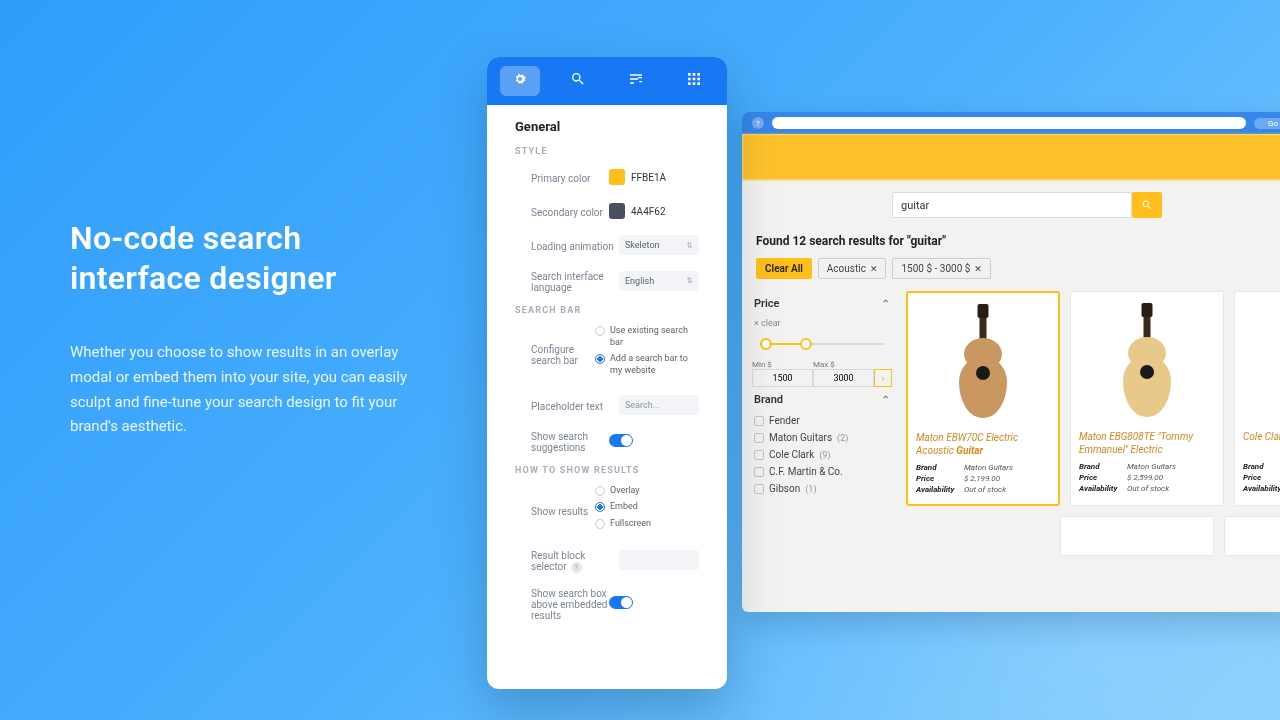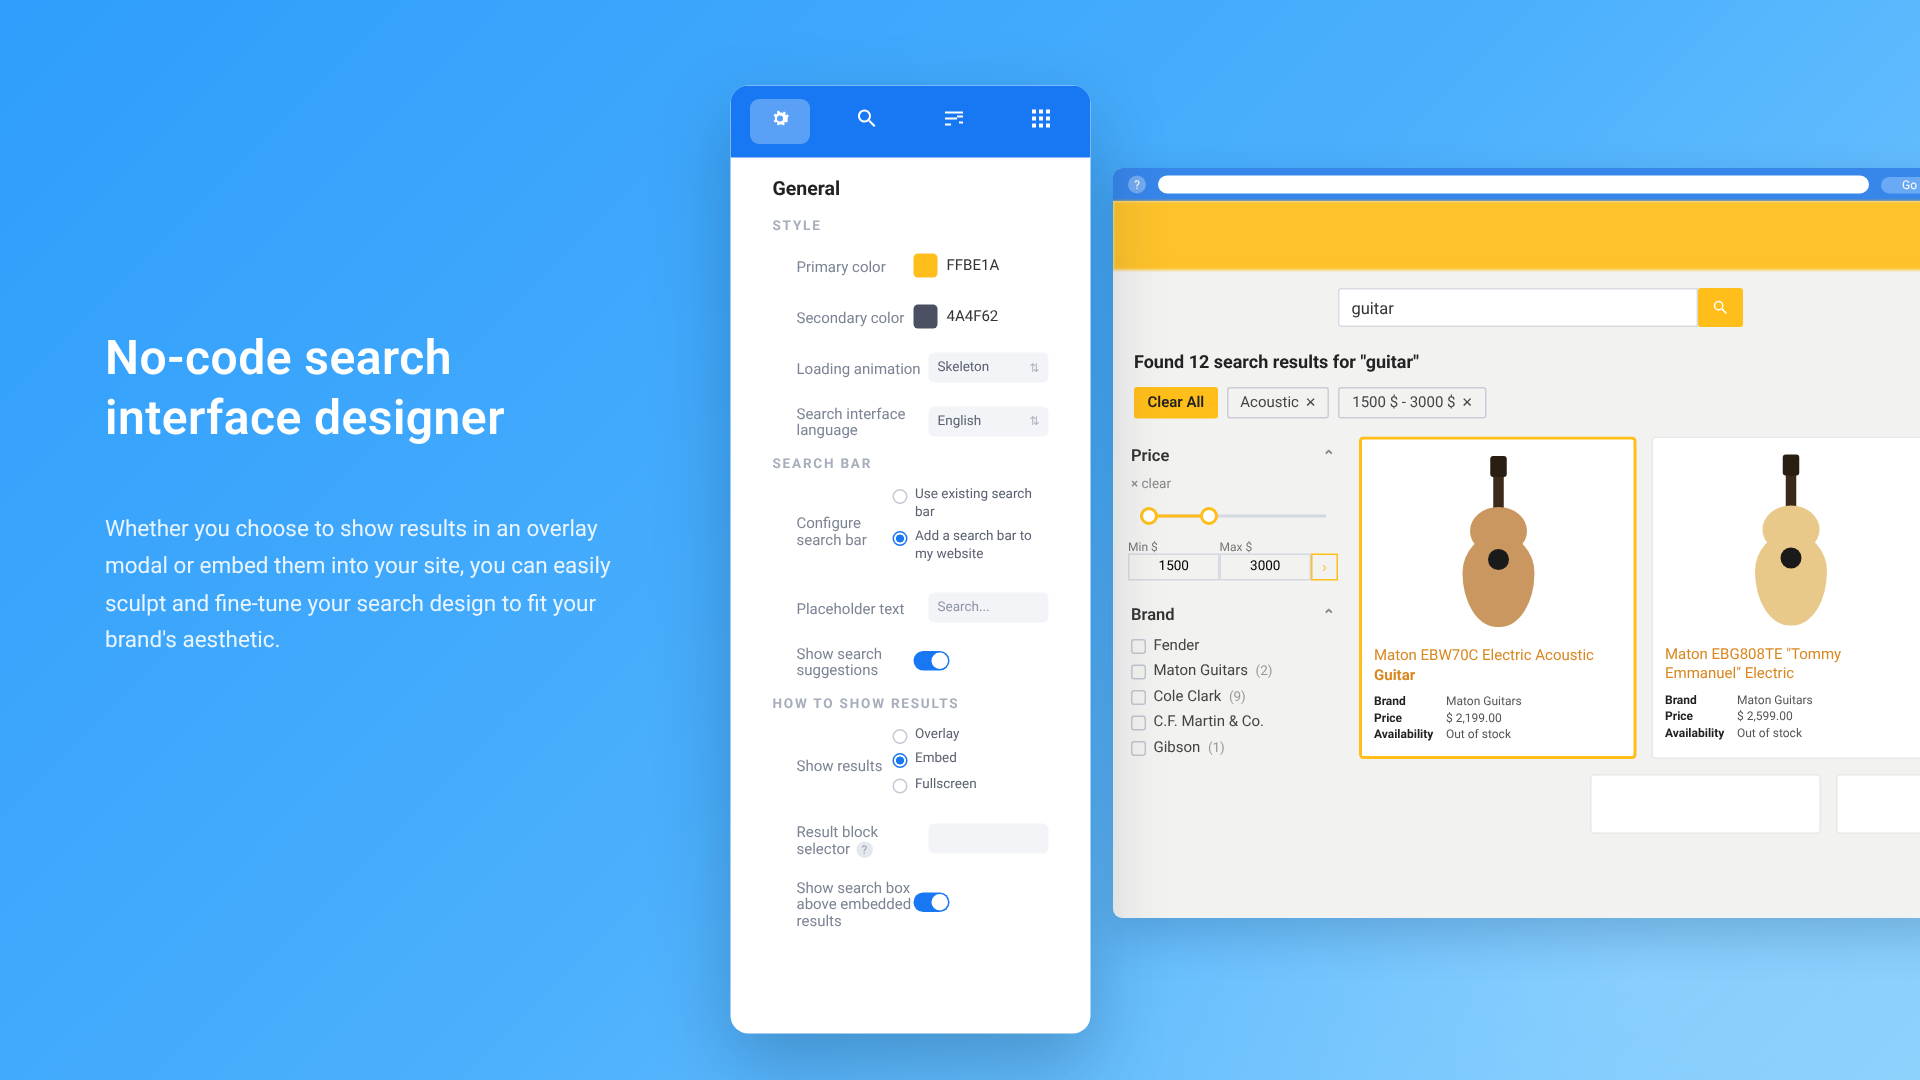--- a/index.html
+++ b/index.html
@@ -57,31 +57,31 @@
 .chip .x { font-size: 9px; }
 .content { display: flex; gap: 14px; }
 .facets { width: 140px; flex-shrink: 0; }
 .facet-hdr { display: flex; justify-content: space-between; align-items: center; font-size: 11px; font-weight: 600; color: #333; padding: 6px 2px; }
 .facet-hdr .chev { font-size: 10px; color: #888; }
 .clear-link { font-size: 9px; color: #888; padding: 2px; }
 .slider { position: relative; height: 20px; margin: 4px 2px 6px; }
 .slider-track { position: absolute; top: 9px; left: 6px; right: 6px; height: 2px; background: #d4d8e0; }
 .slider-fill { position: absolute; top: 9px; left: 10px; width: 42px; height: 2px; background: #ffbe1a; }
 .slider-knob { position: absolute; top: 4px; width: 12px; height: 12px; border-radius: 50%; background: #fff; border: 2px solid #ffbe1a; }
-.range-inputs { display: flex; gap: 0; align-items: flex-end; margin-bottom: 10px; }
+.range-inputs { display: flex; gap: 0; align-items: flex-end; }
 .range-col { flex: 1; }
 .range-lbl { font-size: 8px; color: #777; }
 .range-val { height: 18px; border: 1px solid #d4d8e0; font-size: 9px; padding: 0 4px; display: flex; align-items: center; justify-content: center; }
 .range-go { width: 18px; height: 18px; border: 1px solid #ffbe1a; color: #ffbe1a; display: flex; align-items: center; justify-content: center; font-size: 10px; }
 .brand-list { margin-top: 0; }
 .brand-item { display: flex; align-items: center; gap: 5px; font-size: 10px; color: #444; padding: 3px 2px; }
 .cb { width: 10px; height: 10px; border: 1px solid #bfc5d0; border-radius: 2px; }
 .bcount { color: #999; font-size: 9px; }
 .cards { flex: 1; display: flex; gap: 10px; overflow: hidden; }
-.card { width: 185px; background: #fff; border: 1px solid #e8e8e8; border-radius: 3px; padding: 10px 8px 8px; flex-shrink: 0; }
+.card { width: 154px; background: #fff; border: 1px solid #e8e8e8; border-radius: 3px; padding: 10px 8px 8px; flex-shrink: 0; font-style: italic; }
 .card.sel { border: 2px solid #ffbe1a; }
 .thumb { height: 120px; display: flex; align-items: center; justify-content: center; margin-bottom: 8px; }
 .guitar { width: 50px; height: 110px; position: relative; }
 .g-body { position: absolute; bottom: 0; left: 50%; transform: translateX(-50%); width: 48px; height: 62px; border-radius: 50% 50% 48% 48% / 42% 42% 58% 58%; }
 .g-body::before { content: ""; position: absolute; top: -18px; left: 50%; transform: translateX(-50%); width: 38px; height: 32px; border-radius: 50%; background: inherit; }
 .g-hole { position: absolute; top: 10px; left: 50%; transform: translateX(-50%); width: 14px; height: 14px; border-radius: 50%; background: #1a1a1a; }
 .g-neck { position: absolute; top: 0; left: 50%; transform: translateX(-50%); width: 7px; height: 62px; background: #3b2a1a; }
 .g-head { position: absolute; top: -4px; left: 50%; transform: translateX(-50%); width: 11px; height: 14px; background: #2a1d12; border-radius: 2px; }
 .card-title { font-size: 10px; color: #d9871f; line-height: 1.3; margin-bottom: 6px; min-height: 26px; }
 .card-title b { font-weight: 700; }

